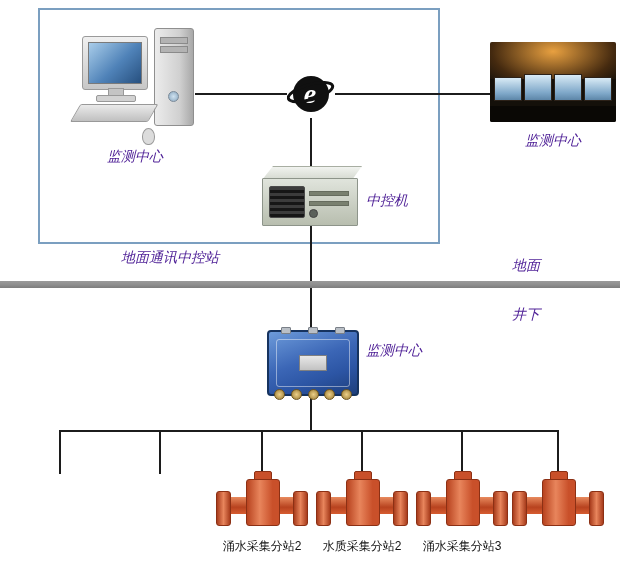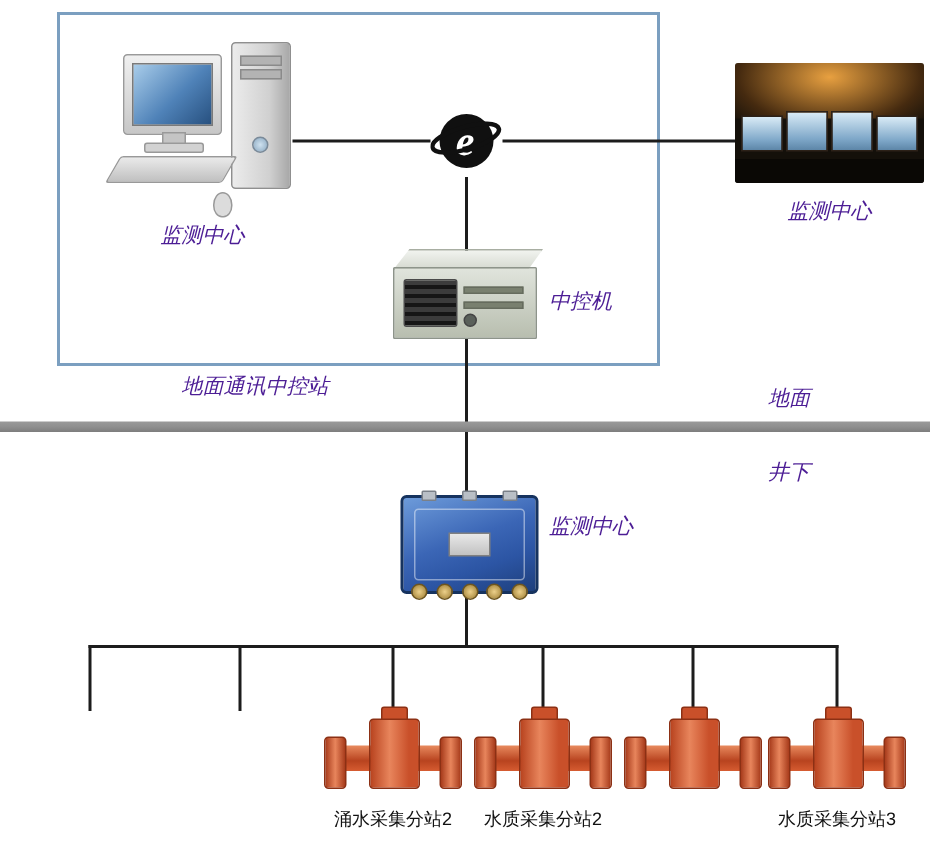--- a/index.html
+++ b/index.html
@@ -220,26 +220,26 @@
   </div>
 
   <div class="dev-col" style="left:410px;">
     <div class="device">
       <div class="dev-cap"></div>
       <div class="dev-pipe"></div>
       <div class="dev-flange left"></div>
       <div class="dev-flange right"></div>
       <div class="dev-body"></div>
     </div>
+    <div class="dev-lbl">涌水采集分站3</div>
   </div>
 
   <div class="dev-col" style="left:506px;">
     <div class="device">
       <div class="dev-cap"></div>
       <div class="dev-pipe"></div>
       <div class="dev-flange left"></div>
       <div class="dev-flange right"></div>
       <div class="dev-body"></div>
     </div>
-    <div class="dev-lbl">水质采集分站3</div>
   </div>
 
 </div>
 
 </body></html>

